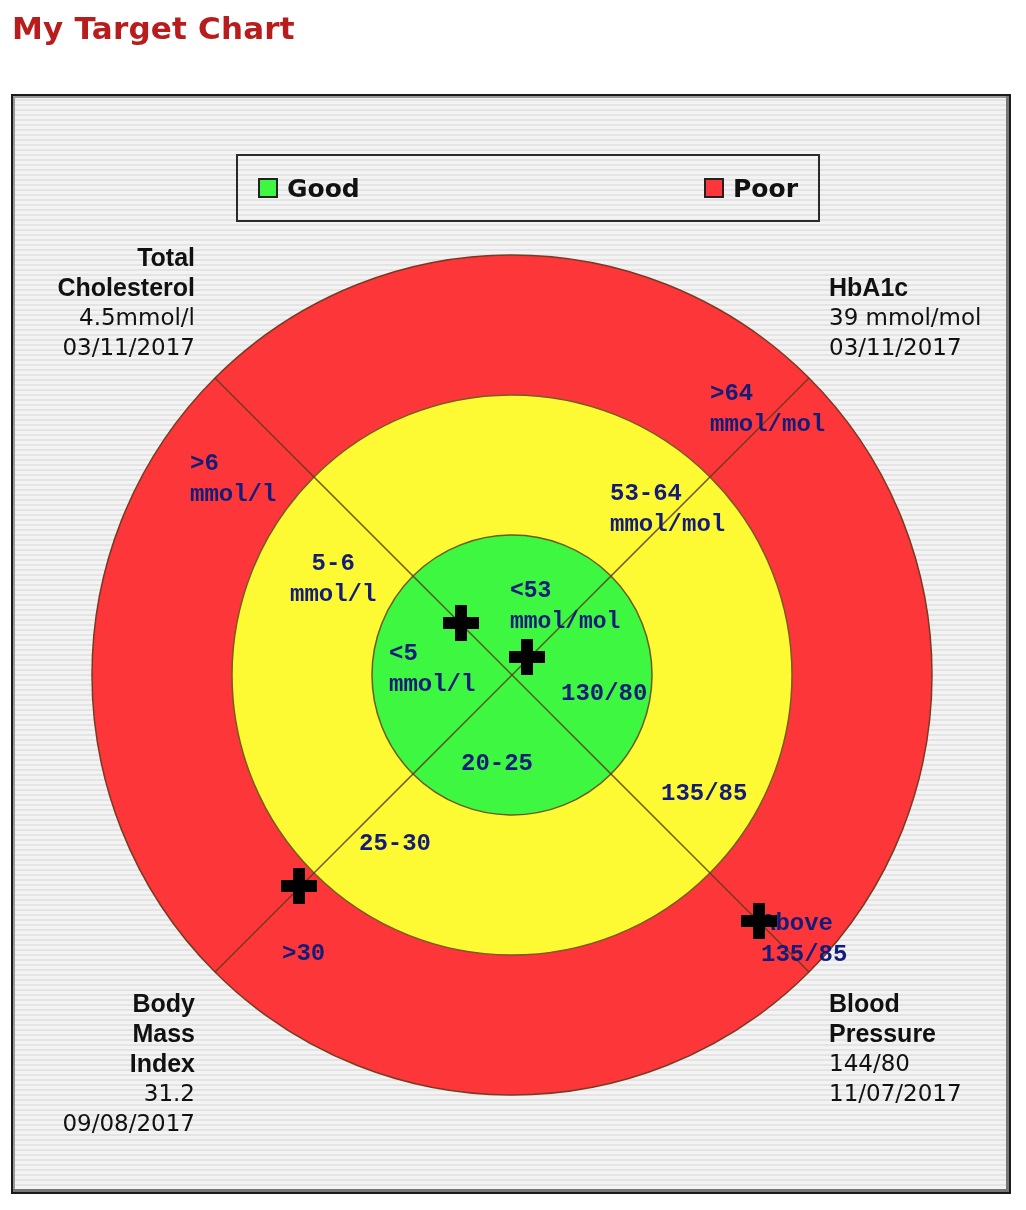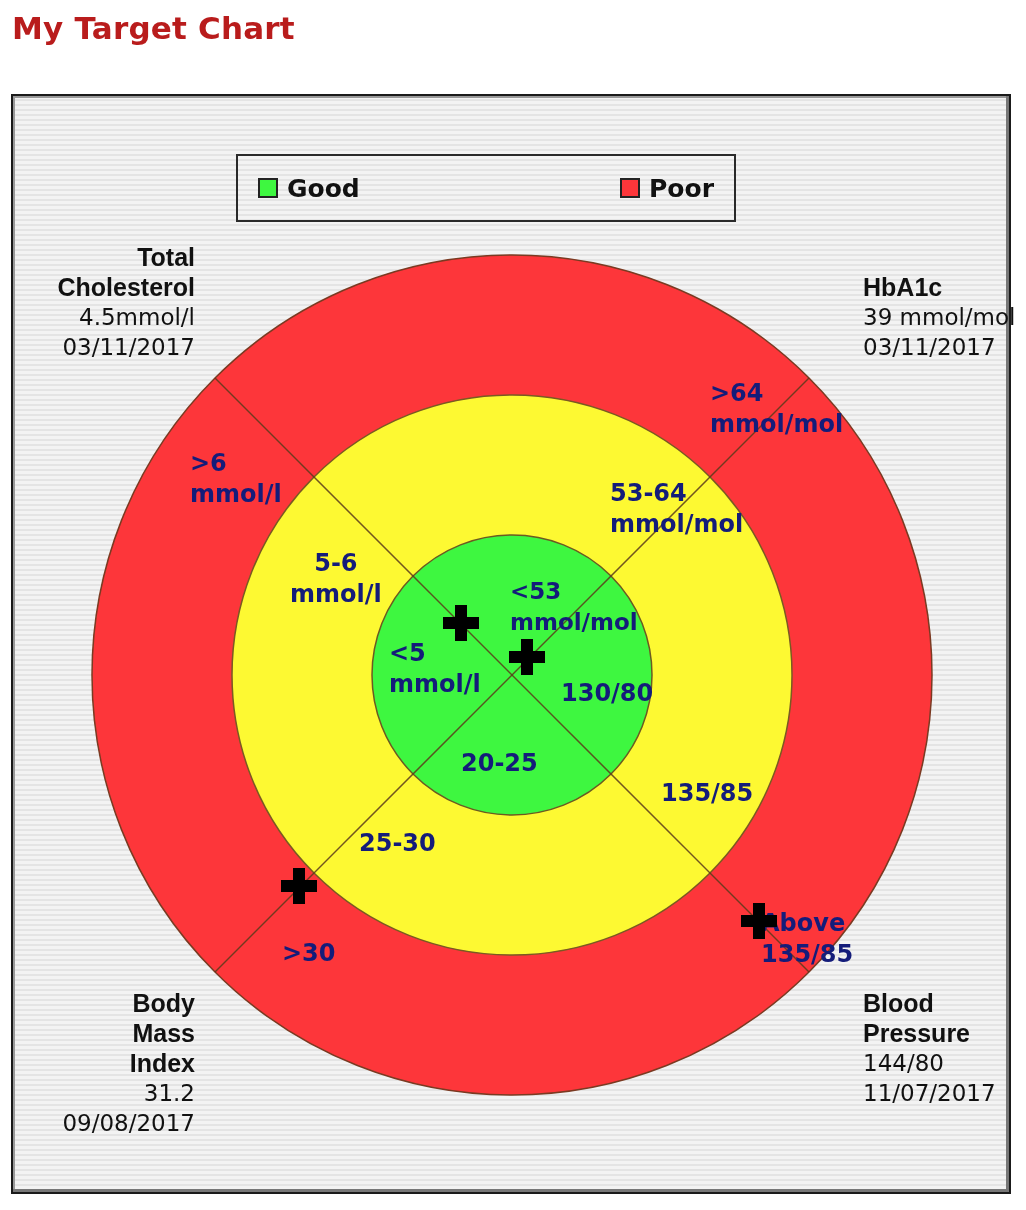--- a/index.html
+++ b/index.html
@@ -5,31 +5,31 @@
   html, body { margin: 0; padding: 0; background: #ffffff; }
   body { width: 1026px; height: 1210px; position: relative; overflow: hidden; font-family: "DejaVu Sans", sans-serif; }
   .page-title { position: absolute; left: 12px; top: 10px; margin: 0; font-size: 31px; font-weight: bold; color: #b91c1c; letter-spacing: 0.2px; }
   .frame {
     position: absolute; left: 11px; top: 94px; width: 996px; height: 1096px;
     border: 2px solid #1a1a1a; box-shadow: inset -3px -3px 0 #777, inset 2px 2px 0 #999;
     background: repeating-linear-gradient(to bottom, #f3f3f3 0px, #f3f3f3 3px, #e4e4e4 3px, #e4e4e4 5px);
   }
   svg.chart { position: absolute; left: 0; top: 0; }
   .legend {
-    position: absolute; left: 236px; top: 154px; width: 500px; height: 68px;
+    position: absolute; left: 236px; top: 154px; width: 584px; height: 68px;
     border: 2px solid #2a2a2a; box-sizing: border-box;
     display: flex; align-items: center; justify-content: space-between; padding: 0 20px 0 20px;
   }
   .legend-item { display: flex; align-items: center; gap: 9px; font-weight: bold; font-size: 25px; color: #111; }
   .legend-swatch { width: 16px; height: 16px; border: 2px solid #222; display: inline-block; }
-  .axis-label { position: absolute; font-size: 23px; line-height: 30px; color: #111; margin-left: 34px; }
+  .axis-label { position: absolute; font-size: 23px; line-height: 30px; color: #111; }
   .axis-label .metric { font-weight: bold; font-family: "Liberation Sans", sans-serif; font-size: 25px; }
   .axis-label.left { text-align: right; }
   .axis-label.right { text-align: left; }
-  .band-label { position: absolute; font-weight: bold; font-size: 24px; line-height: 31px; color: #141c7a; white-space: nowrap; }
+  .band-label { position: absolute; font-weight: bold; font-size: 24px; line-height: 31px; color: #141c7a; white-space: nowrap; font-family: Liberation Mono, monospace; }
   .marker { position: absolute; width: 36px; height: 36px; }
   .marker::before, .marker::after { content: ""; position: absolute; background: #000; }
   .marker::before { left: 12px; top: 0; width: 12px; height: 36px; }
   .marker::after { left: 0; top: 12px; width: 36px; height: 12px; }
 </style>
 </head>
 <body>
 
 <h1 class="page-title">My Target Chart</h1>
 

